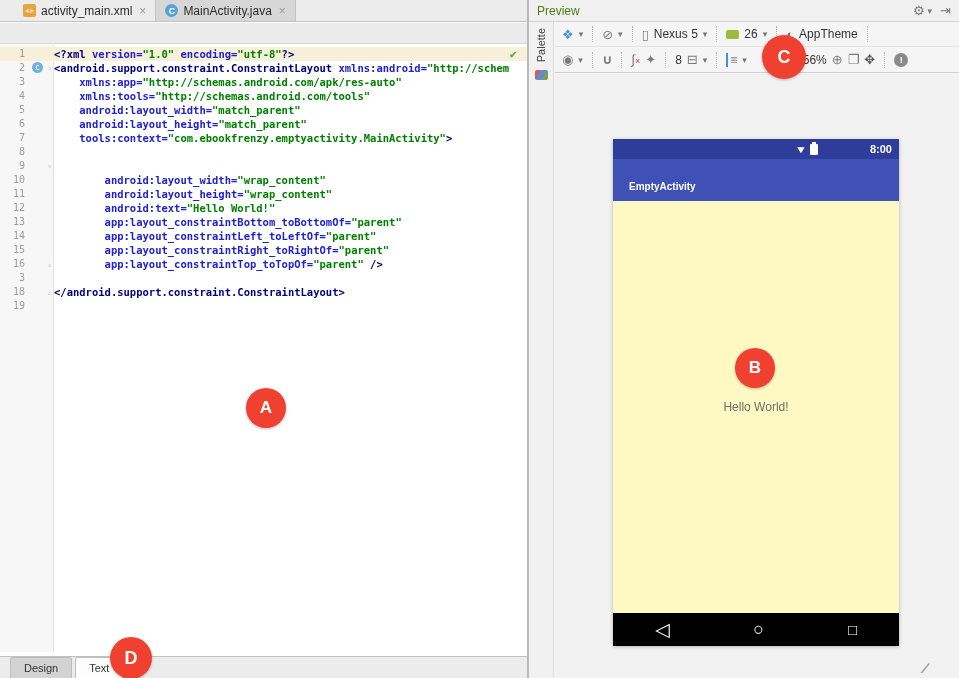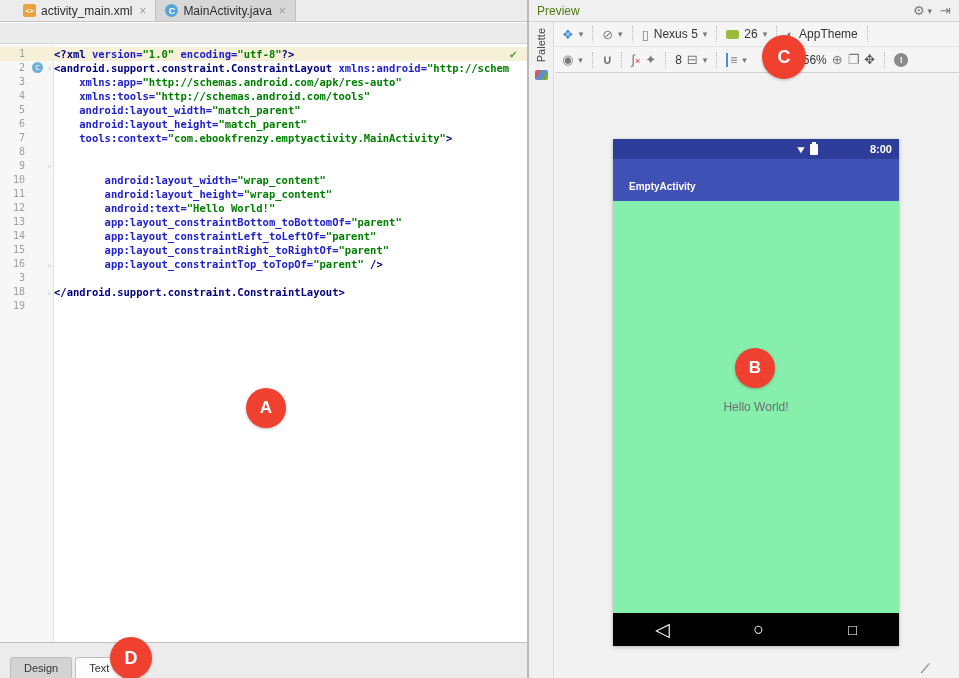--- a/index.html
+++ b/index.html
@@ -29,21 +29,21 @@
   .gutter-num{width:27px;flex:none;text-align:right;color:#9d9d9d;font-size:10px;padding-right:2px;}
   .gutter-ico{width:27px;flex:none;height:14px;position:relative;}
   .cls-ico{position:absolute;left:5px;top:1px;width:11px;height:11px;background:#6cb2dd;border-radius:50%;color:#fff;font-size:8px;display:flex;align-items:center;justify-content:center;}
   .fold{position:absolute;right:2px;top:1px;color:#c4c4c4;font-size:8px;}
   .code-text{flex:1;font-weight:bold;}
   .tok-tag{color:var(--tag_navy);}
   .tok-attr{color:var(--attr_blue);}
   .tok-val{color:var(--value_green);}
   .inspect-check{position:absolute;top:2px;right:10px;color:#4oa34f;color:#47a647;font-size:12px;font-weight:bold;}
 
-  .bottom-tabs{position:absolute;left:0;bottom:0;right:0;height:36px;background:#ececec;border-top:1px solid #c0c0c0;display:flex;align-items:flex-end;gap:3px;padding:0 0 0 10px;}
+  .bottom-tabs{position:absolute;left:0;bottom:0;right:0;height:22px;background:#ececec;border-top:1px solid #c0c0c0;display:flex;align-items:flex-end;gap:3px;padding:0 0 0 10px;}
   .btab{height:21px;padding:0 13px;display:flex;align-items:center;font-size:11px;color:#333;border:1px solid #bdbdbd;border-radius:3px 3px 0 0;border-bottom:none;margin-bottom:0;}
   .btab.design{background:#d3d3d3;}
   .btab.text{background:#fdfdfd;}
 
   .divider{position:absolute;left:527px;top:0;width:2px;height:678px;background:#b9b9b9;}
 
   
   .preview-pane{position:absolute;left:529px;top:0;right:0;bottom:0;background:#f5f5f5;}
   .pv-header{position:absolute;left:0;top:0;right:0;height:22px;background:#f0f0f0;border-bottom:1px solid #d4d4d4;display:flex;align-items:center;padding:0 8px;}
   .pv-title{font-size:12px;color:#4d7c0f;}
@@ -69,21 +69,21 @@
 
   .canvas{position:absolute;left:0;top:52px;right:0;bottom:0;background:#f2f2f2;}
   .device{position:absolute;left:58px;top:65px;width:286px;height:507px;display:flex;flex-direction:column;box-shadow:0 1px 4px rgba(0,0,0,.25);}
   .d-status{height:20px;background:var(--statusbar_blue);display:flex;align-items:center;justify-content:flex-end;gap:4px;padding-right:7px;color:#fff;}
   .wifi-ic{font-size:10px;color:#fff;transform:scaleX(1.25);}
   .batt-ic{width:8px;height:11px;background:#fff;border-radius:1px;position:relative;}
   .batt-ic::before{content:"";position:absolute;top:-2px;left:2px;width:4px;height:2px;background:#fff;}
   .d-time{font-size:11px;font-weight:bold;padding-left:48px;}
   .d-appbar{height:42px;background:var(--appbar_blue);display:flex;align-items:flex-end;padding:0 0 9px 16px;}
   .d-apptitle{color:#fff;font-size:10px;font-weight:bold;margin-top:32px;}
-  .d-content{flex:1;background:#86efac;position:relative;}
+  .d-content{flex:1;background:#fef9c3;position:relative;}
   .d-hello{position:absolute;left:50%;top:50%;transform:translate(-50%,-50%);font-size:12px;color:#6d6d6d;}
   .d-nav{height:33px;background:#000;display:flex;align-items:center;justify-content:space-between;padding:0 42px;}
   .nav-ic{color:#fff;}
   .nav-back{font-size:19px;}
   .nav-home{font-size:18px;}
   .nav-recents{font-size:15px;}
   .resize-handle{position:absolute;right:34px;bottom:2px;color:#9a9a9a;font-size:14px;font-style:italic;letter-spacing:-3px;}
 
   
   .annot{position:absolute;border-radius:50%;background:var(--annotation_red);color:#fff;display:flex;align-items:center;justify-content:center;font-weight:bold;box-shadow:0 1px 3px rgba(0,0,0,.25);z-index:50;}

